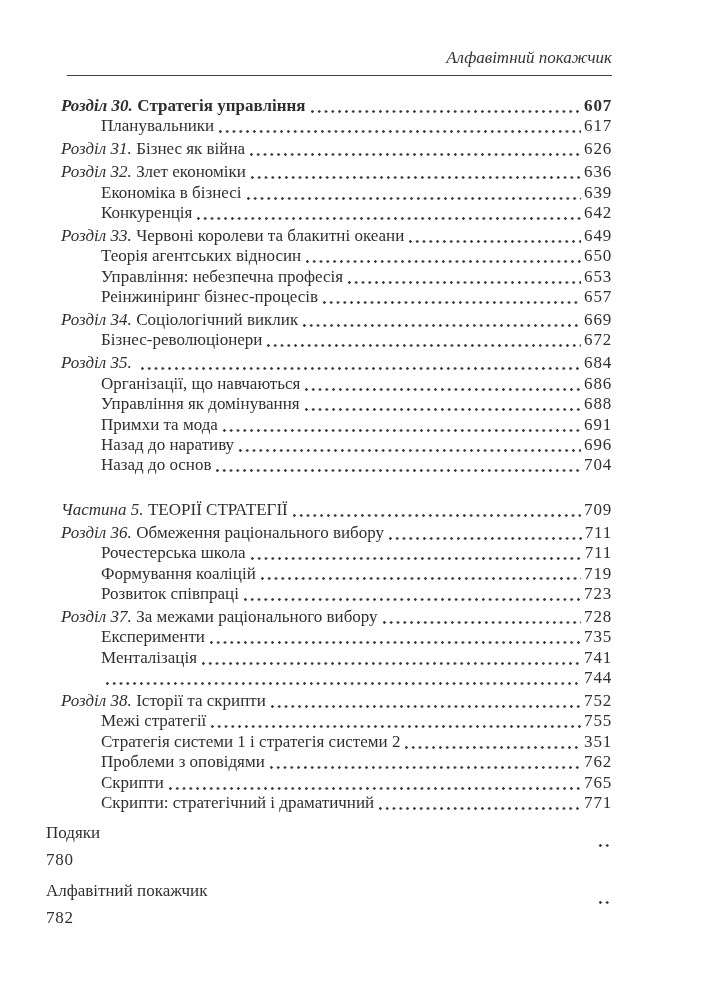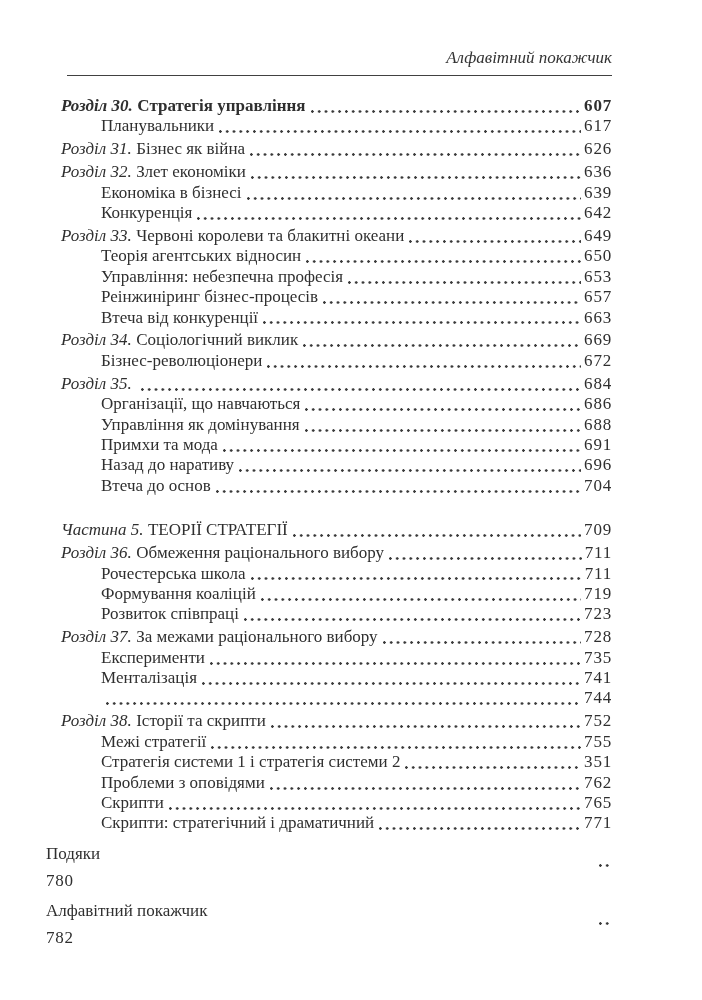--- a/index.html
+++ b/index.html
@@ -131,26 +131,20 @@
     <span class="title">Управління: небезпечна професія</span>
     <span class="dots"></span>
     <span class="page-num">653</span>
   </div>
       <div class="row lvl2">
 
     <span class="title">Реінжиніринг бізнес-процесів</span>
     <span class="dots"></span>
     <span class="page-num">657</span>
   </div>
-      <div class="row lvl2">
-
-    <span class="title">Втеча від конкуренції</span>
-    <span class="dots"></span>
-    <span class="page-num">663</span>
-  </div>
       <div class="row lvl1">
     <span class="prefix">Розділ 34.</span>
     <span class="title">Соціологічний виклик</span>
     <span class="dots"></span>
     <span class="page-num">669</span>
   </div>
       <div class="row lvl2">
 
     <span class="title">Бізнес-революціонери</span>
     <span class="dots"></span>
@@ -180,21 +174,21 @@
     <span class="page-num">691</span>
   </div>
       <div class="row lvl2">
 
     <span class="title">Назад до наративу</span>
     <span class="dots"></span>
     <span class="page-num">696</span>
   </div>
       <div class="row lvl2">
 
-    <span class="title">Втеча до основ</span>
+    <span class="title">Назад до основ</span>
     <span class="dots"></span>
     <span class="page-num">704</span>
   </div>
       <div class="row lvl1 gap">
     <span class="prefix">Частина 5.</span>
     <span class="title">ТЕОРІЇ СТРАТЕГІЇ</span>
     <span class="dots"></span>
     <span class="page-num">709</span>
   </div>
       <div class="row lvl1">

